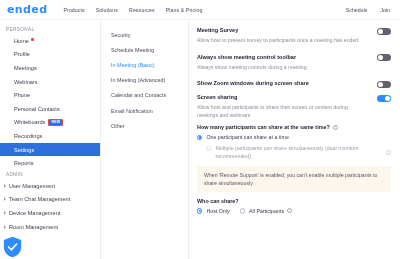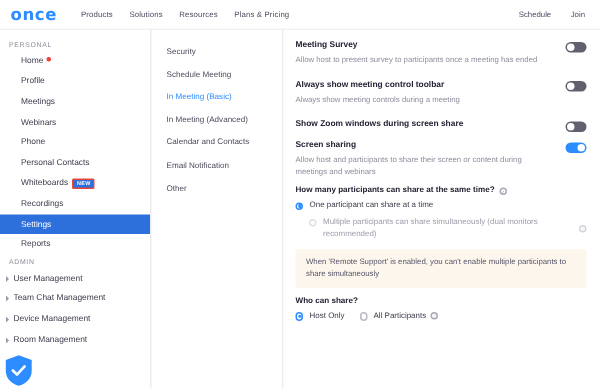--- a/index.html
+++ b/index.html
@@ -151,21 +151,21 @@
   }
   .grow { flex: 1; min-width: 0; }
   .row-inline { display: flex; align-items: center; gap: 10px; }
 </style>
 </head>
 <body>
 
 <div id="app">
 
   <div class="topbar">
-    <div class="logo">once</div>
+    <div class="logo">ended</div>
     <div class="topnav">
       <span class="tn-item">Products</span>
       <span class="tn-item">Solutions</span>
       <span class="tn-item">Resources</span>
       <span class="tn-item">Plans &amp; Pricing</span>
     </div>
     <div class="topright">
       <span class="tr-item">Schedule</span>
       <span class="tr-item">Join</span>
     </div>

